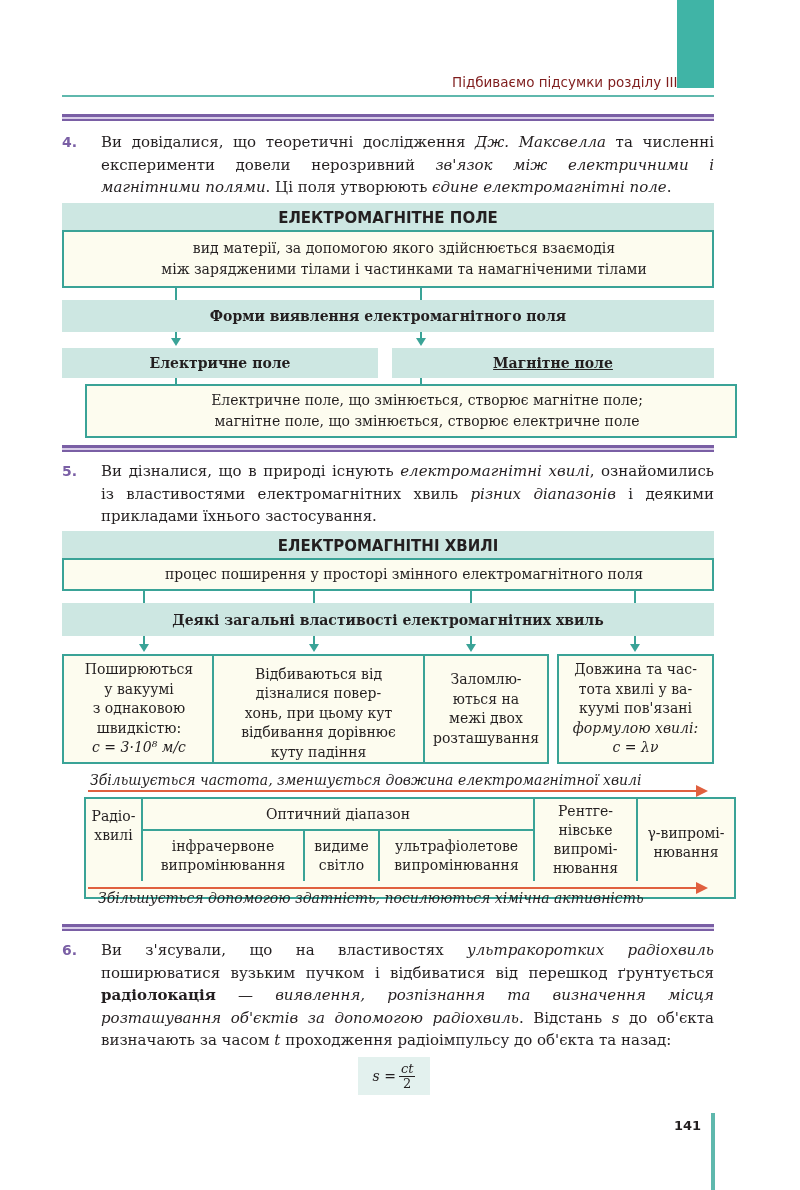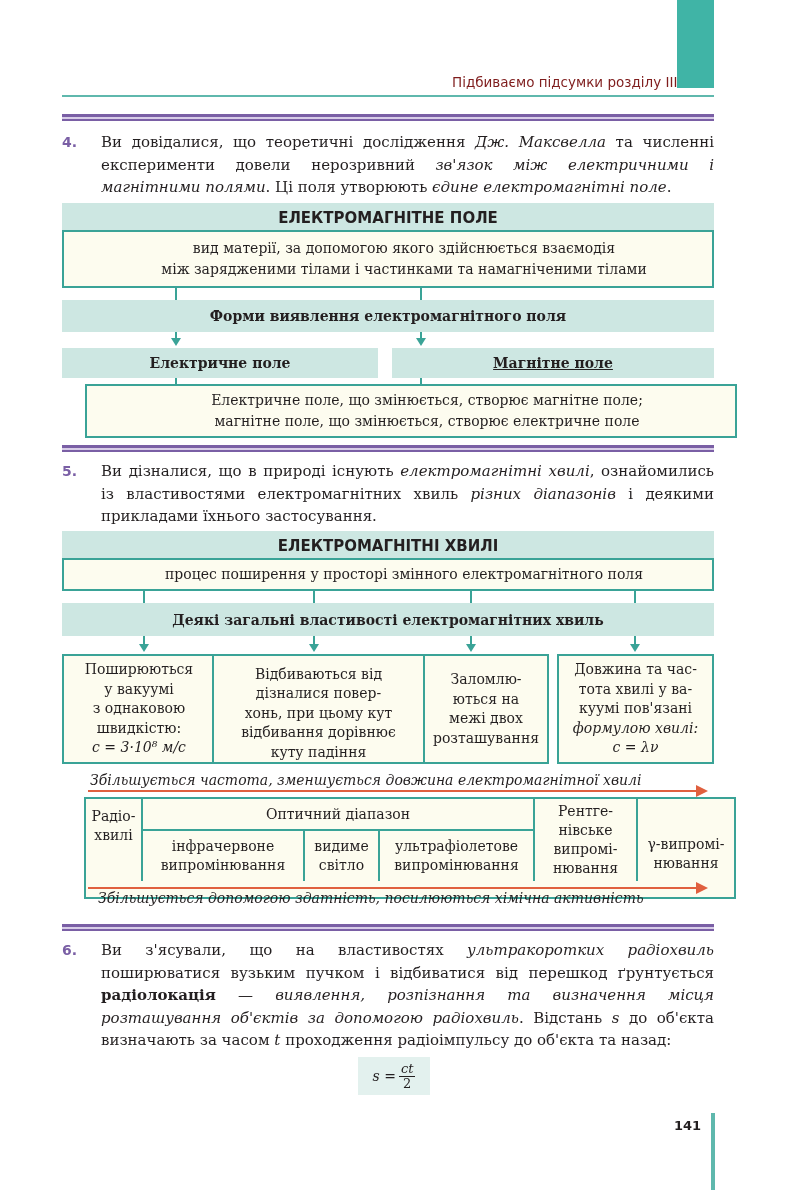--- a/index.html
+++ b/index.html
@@ -154,21 +154,21 @@
   <div class="cell bl bt" style="left:292px; top:30px; width:155px; height:52px;">
     <span>ультрафіолетове</span>
     <span>випромінювання</span>
   </div>
   <div class="cell bl" style="left:447px; top:0; width:103px; height:82px;">
     <span>Рентге-</span>
     <span>нівське</span>
     <span>випромі-</span>
     <span>нювання</span>
   </div>
-  <div class="cell bl" style="left:550px; top:0; width:98px; height:82px; justify-content:flex-start; padding-top:36px;">
+  <div class="cell bl" style="left:550px; top:0; width:98px; height:82px; justify-content:flex-start; padding-top:25px;">
     <span>γ-випромі-</span>
     <span>нювання</span>
   </div>
 </div>
 
 <div class="red-arrow" style="left:88px; top:887px; width:616px;"></div>
 <div class="scale-label" style="left:98px; top:890px;">Збільшується допомогою здатність, посилюються хімічна активність</div>
 
 <div class="dbl-rule" style="top:924px;"></div>
 

